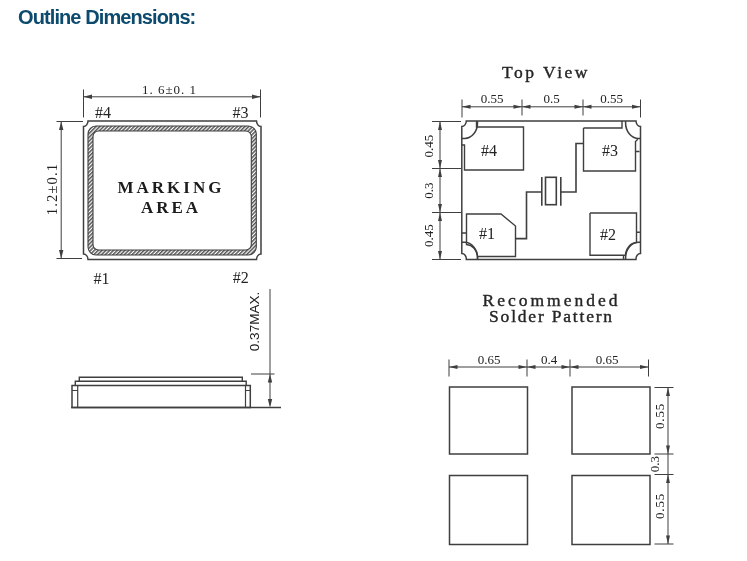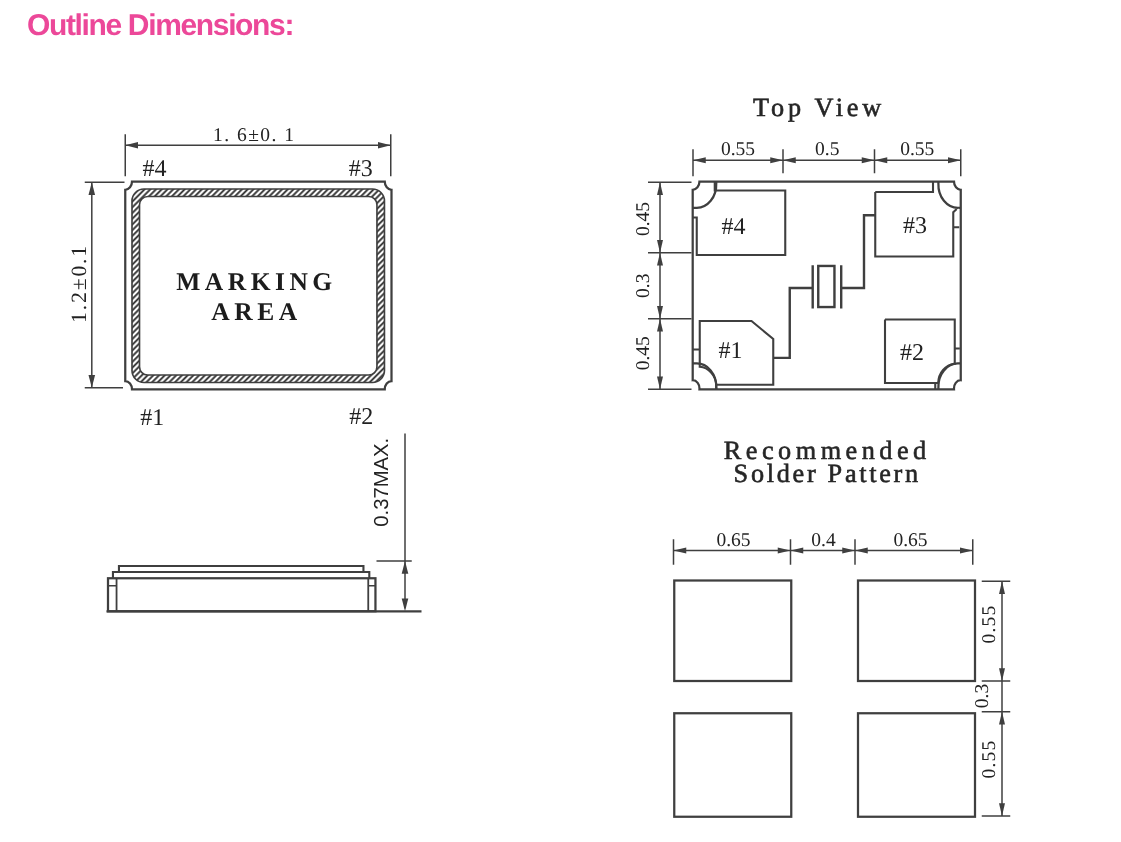--- a/index.html
+++ b/index.html
@@ -5,21 +5,21 @@
   html,body{margin:0;padding:0;background:#ffffff;}
   #page{position:relative;width:747px;height:561px;background:#ffffff;overflow:hidden;
         font-family:"Liberation Sans",sans-serif;}
   svg{position:absolute;left:0;top:0;}
   .ser{font-family:"Liberation Serif",serif;}
 </style>
 </head>
 <body>
 <div id="page">
 
-<div style="position:absolute;left:18px;top:6px;font:bold 20px 'Liberation Sans',sans-serif;color:#ec4899;letter-spacing:-0.9px;filter:blur(0.3px);">Outline Dimensions:</div>
+<div style="position:absolute;left:18px;top:6px;font:bold 20px 'Liberation Sans',sans-serif;color:#0c4a6e;letter-spacing:-0.9px;filter:blur(0.3px);">Outline Dimensions:</div>
 
 <svg width="747" height="561" viewBox="0 0 747 561" style="filter:blur(0.38px);">
 <defs>
   <pattern id="hatch" width="2.7" height="2.7" patternUnits="userSpaceOnUse" patternTransform="rotate(45)">
     <line x1="0.8" y1="0" x2="0.8" y2="2.7" stroke="#2a2a2a" stroke-width="1.2"></line>
   </pattern>
 </defs>
 
 <path d="M 88,121 H 256.5 A 4.5,5.5 0 0 0 261,126.5 V 254 A 4.5,5.5 0 0 0 256.5,259.5 H 88 A 4.5,5.5 0 0 0 83.5,254 V 126.5 A 4.5,5.5 0 0 0 88,121 Z" fill="none" stroke="#3f3f3f" stroke-width="1.5"></path>
 

